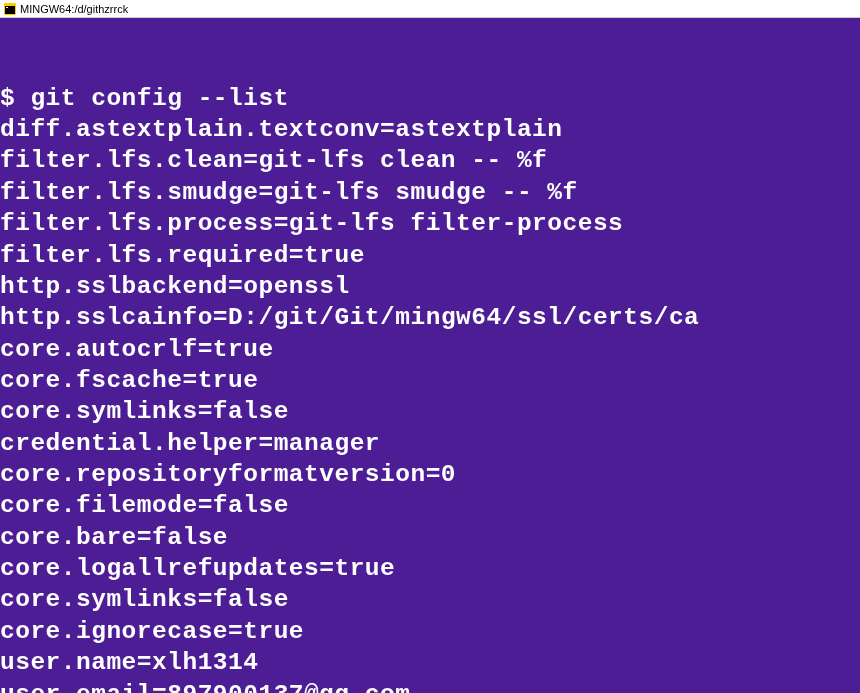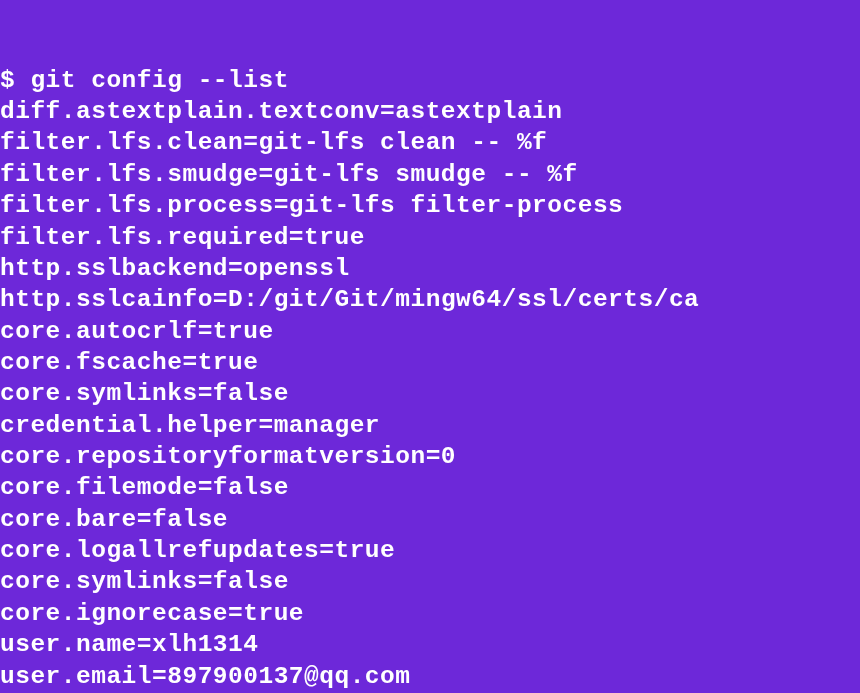--- a/index.html
+++ b/index.html
@@ -34,21 +34,21 @@
     .title-bar-icon {
       width: 12px;
       height: 12px;
       margin-right: 4px;
       display: inline-flex;
       align-items: center;
       justify-content: center;
     }
     .terminal {
       flex: 1;
-      background: #6d28d9;
+      background: #4c1d95;
       color: #ffffff;
       padding: 2px 0 0 0;
       font-size: 24.5px;
       line-height: 1.28;
       font-weight: bold;
       letter-spacing: 0.5px;
       white-space: pre;
       overflow: hidden;
     }
     .prompt-symbol {
@@ -57,16 +57,26 @@
     .line {
       display: block;
     }
     .underlined {
     }
   </style>
 </head>
 <body>
 
 <div class="window">
+  <div class="title-bar">
+    <span class="title-bar-icon">
+      <svg width="12" height="12" viewBox="0 0 12 12">
+        <rect x="0" y="0" width="12" height="12" fill="#ffcc00" rx="1"></rect>
+        <rect x="1" y="3" width="10" height="8" fill="#000"></rect>
+        <rect x="2" y="4" width="2" height="1" fill="#fff"></rect>
+      </svg>
+    </span>
+    <span>MINGW64:/d/githzrrck</span>
+  </div>
   <div class="terminal">
     <span class="line"><span class="prompt-symbol">$ </span><span>git config --list</span></span><span class="line">diff.astextplain.textconv=astextplain</span><span class="line">filter.lfs.clean=git-lfs clean -- %f</span><span class="line">filter.lfs.smudge=git-lfs smudge -- %f</span><span class="line">filter.lfs.process=git-lfs filter-process</span><span class="line">filter.lfs.required=true</span><span class="line">http.sslbackend=openssl</span><span class="line"><span class="underlined">http.sslcainfo=D</span><span>:/git/Git/mingw64/ssl/certs/ca</span></span><span class="line">core.autocrlf=true</span><span class="line">core.fscache=true</span><span class="line">core.symlinks=false</span><span class="line">credential.helper=manager</span><span class="line">core.repositoryformatversion=0</span><span class="line">core.filemode=false</span><span class="line">core.bare=false</span><span class="line">core.logallrefupdates=true</span><span class="line">core.symlinks=false</span><span class="line">core.ignorecase=true</span><span class="line">user.name=xlh1314</span><span class="line">user.email=897900137@qq.com</span>
   </div>
 </div>
 
 </body></html>

